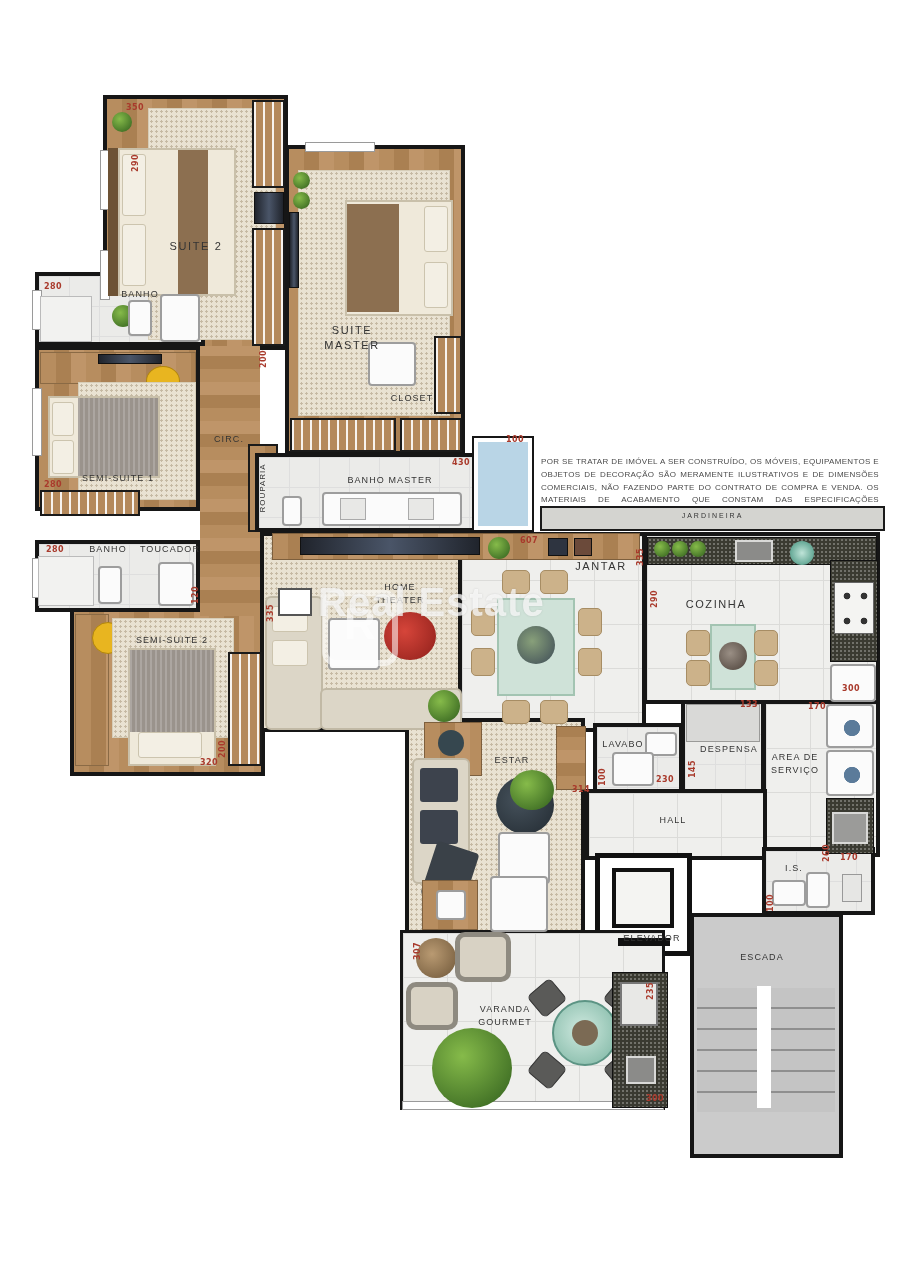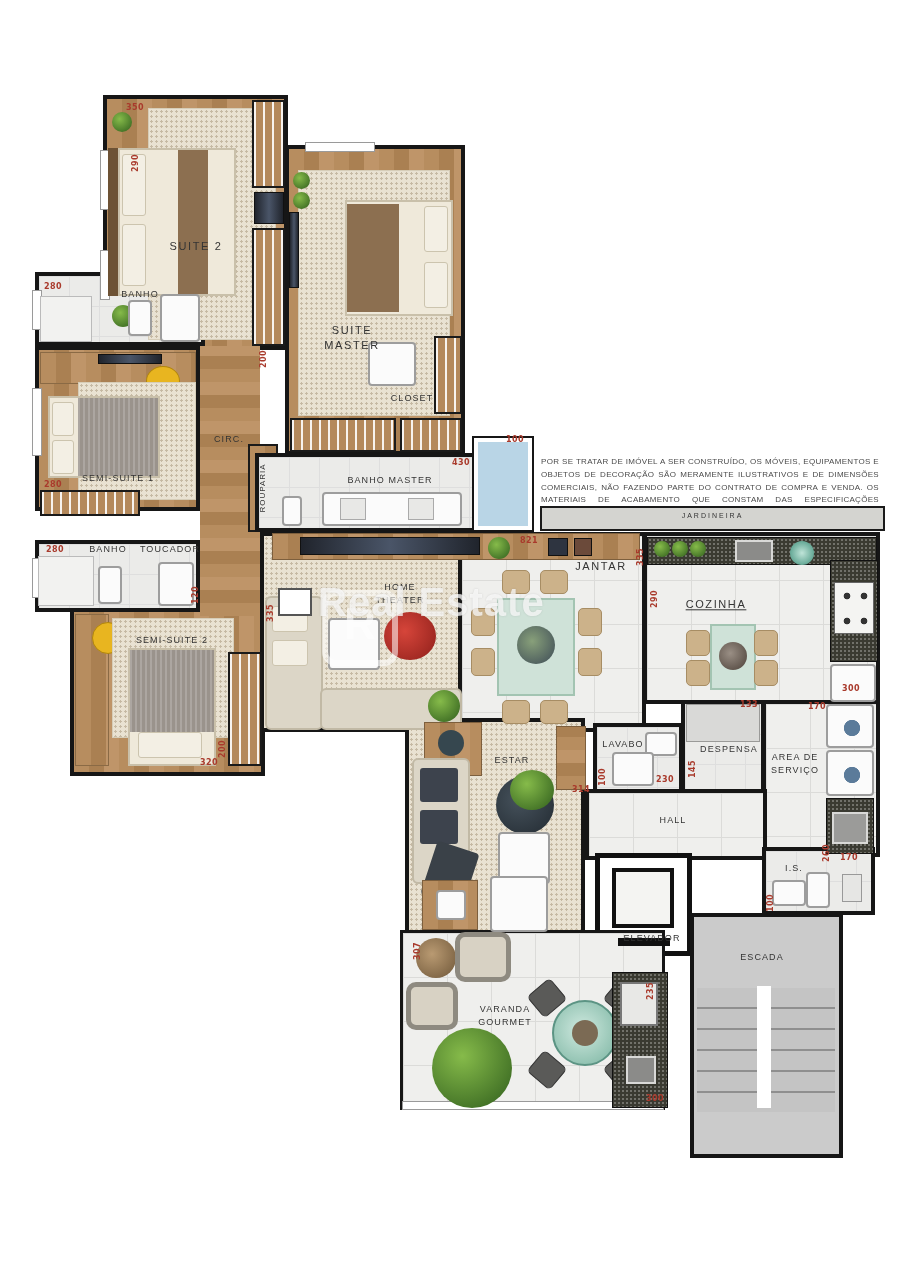--- a/index.html
+++ b/index.html
@@ -237,21 +237,21 @@
   <div class="label sm" style="left:118px;top:478px;">SEMI-SUITE 1</div>
   <div class="label sm" style="left:229px;top:439px;">CIRC.</div>
   <div class="label v" style="left:263px;top:488px;">ROUPARIA</div>
   <div class="label sm" style="left:108px;top:549px;">BANHO</div>
   <div class="label sm" style="left:170px;top:549px;">TOUCADOR</div>
   <div class="label sm" style="left:172px;top:640px;">SEMI-SUITE 2</div>
   <div class="label sm" style="left:390px;top:480px;">BANHO MASTER</div>
   <div class="label sm" style="left:400px;top:594px;">HOME
 THEATER</div>
   <div class="label" style="left:601px;top:567px;">JANTAR</div>
-  <div class="label" style="left:716px;top:605px;text-decoration:underline;">COZINHA</div>
+  <div class="label" style="left:716px;top:605px;">COZINHA</div>
   <div class="label sm" style="left:623px;top:744px;">LAVABO</div>
   <div class="label sm" style="left:729px;top:749px;">DESPENSA</div>
   <div class="label sm" style="left:795px;top:764px;">AREA DE
 SERVIÇO</div>
   <div class="label sm" style="left:673px;top:820px;">HALL</div>
   <div class="label sm" style="left:512px;top:760px;">ESTAR</div>
   <div class="label sm" style="left:652px;top:906px;margin-top:32px;">ELEVADOR</div>
   <div class="label sm" style="left:794px;top:868px;">I.S.</div>
   <div class="label sm" style="left:762px;top:957px;">ESCADA</div>
   <div class="label sm" style="left:505px;top:1016px;">VARANDA
@@ -262,21 +262,21 @@
   <span class="dim" style="left:44px;top:282px;">280</span>
   <span class="dim" style="left:44px;top:480px;">280</span>
   <span class="dim" style="left:46px;top:545px;">280</span>
   <span class="dim v" style="left:191px;top:604px;">120</span>
   <span class="dim v" style="left:218px;top:758px;">200</span>
   <span class="dim" style="left:200px;top:758px;">320</span>
   <span class="dim v" style="left:259px;top:368px;">200</span>
   <span class="dim" style="left:506px;top:435px;">100</span>
   <span class="dim" style="left:452px;top:458px;">430</span>
   <span class="dim v" style="left:266px;top:622px;">335</span>
-  <span class="dim" style="left:520px;top:536px;">821</span>
+  <span class="dim" style="left:520px;top:536px;">607</span>
   <span class="dim v" style="left:636px;top:566px;">335</span>
   <span class="dim v" style="left:650px;top:608px;">290</span>
   <span class="dim" style="left:842px;top:684px;">300</span>
   <span class="dim" style="left:740px;top:700px;">133</span>
   <span class="dim v" style="left:688px;top:778px;">145</span>
   <span class="dim" style="left:656px;top:775px;">230</span>
   <span class="dim v" style="left:598px;top:786px;">100</span>
   <span class="dim" style="left:808px;top:702px;">170</span>
   <span class="dim v" style="left:822px;top:862px;">260</span>
   <span class="dim" style="left:572px;top:785px;">314</span>

